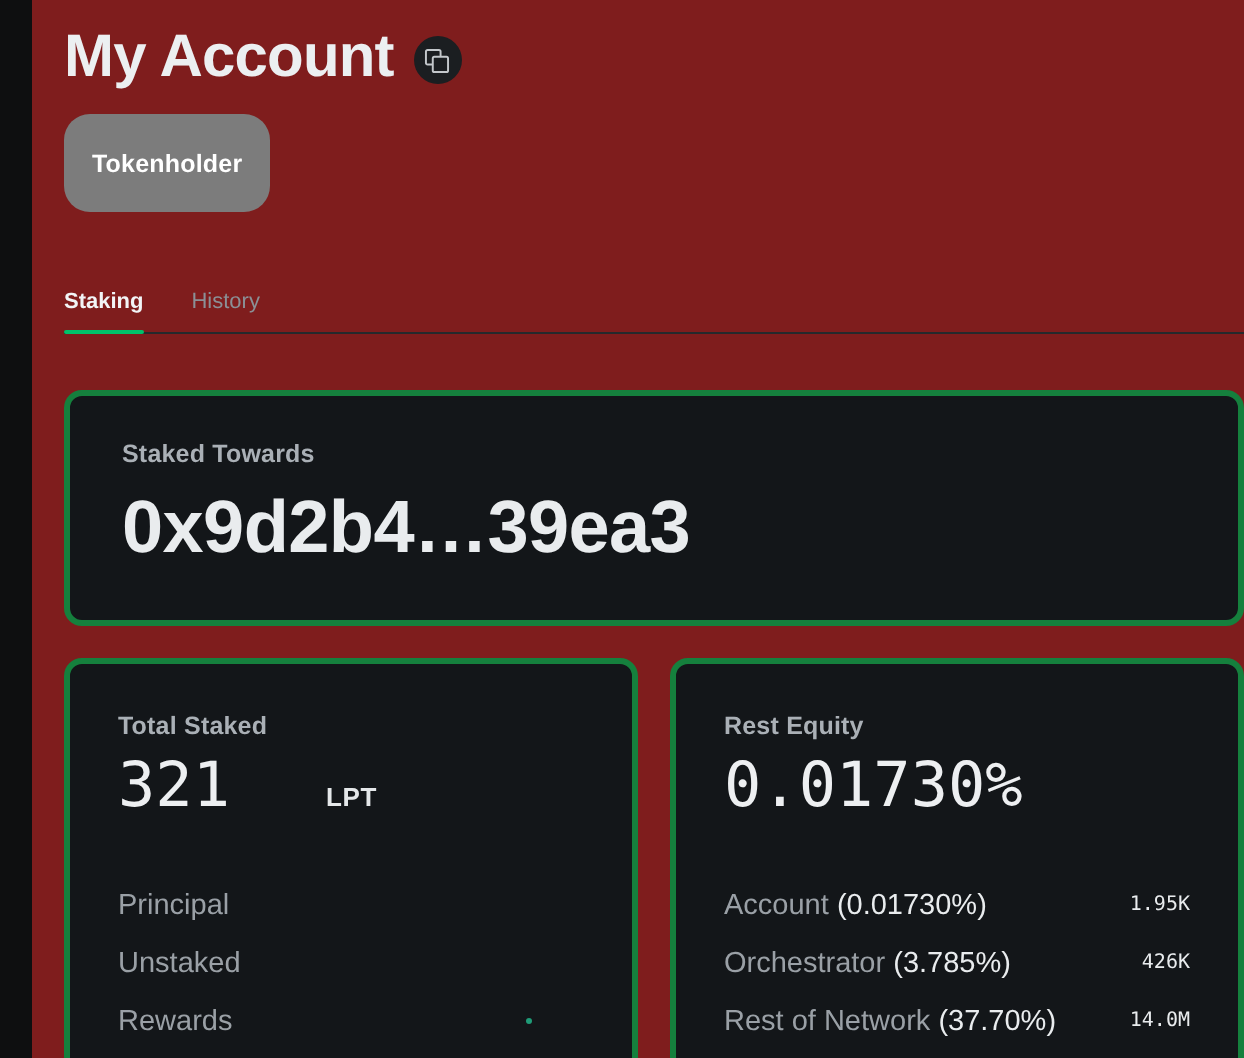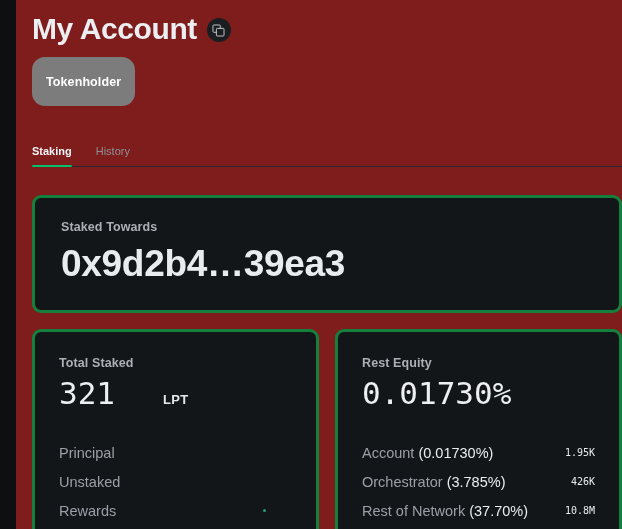--- a/index.html
+++ b/index.html
@@ -276,19 +276,19 @@
             <span>Orchestrator</span>
             <span class="pct">(3.785%)</span>
           </span>
           <span class="row-value">426K</span>
         </div>
         <div class="row">
           <span class="row-label">
             <span>Rest of Network</span>
             <span class="pct">(37.70%)</span>
           </span>
-          <span class="row-value">10.8M</span>
+          <span class="row-value">14.0M</span>
         </div>
       </div>
     </div>
 
   </div>
 </div>
 
 </body></html>

